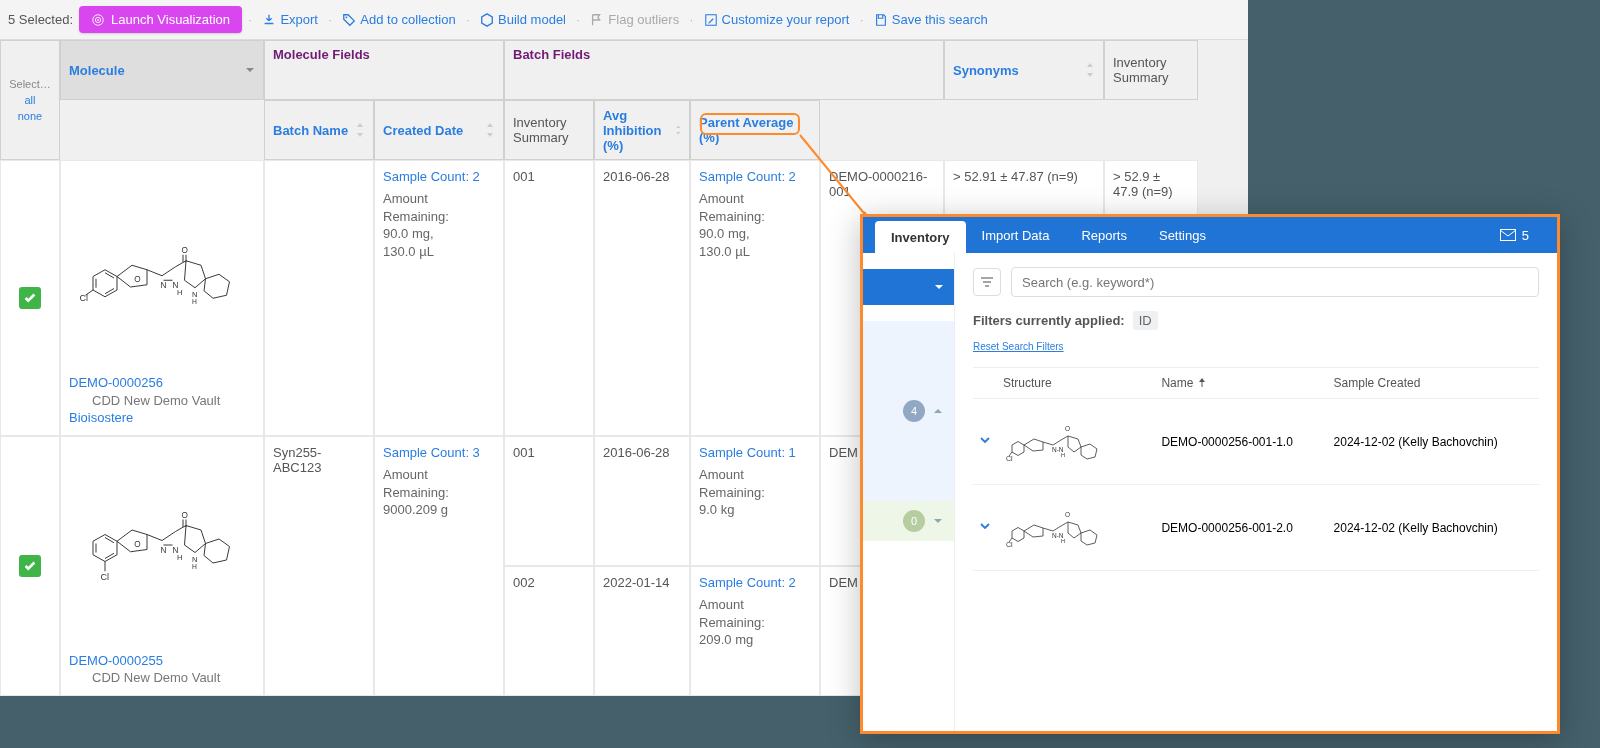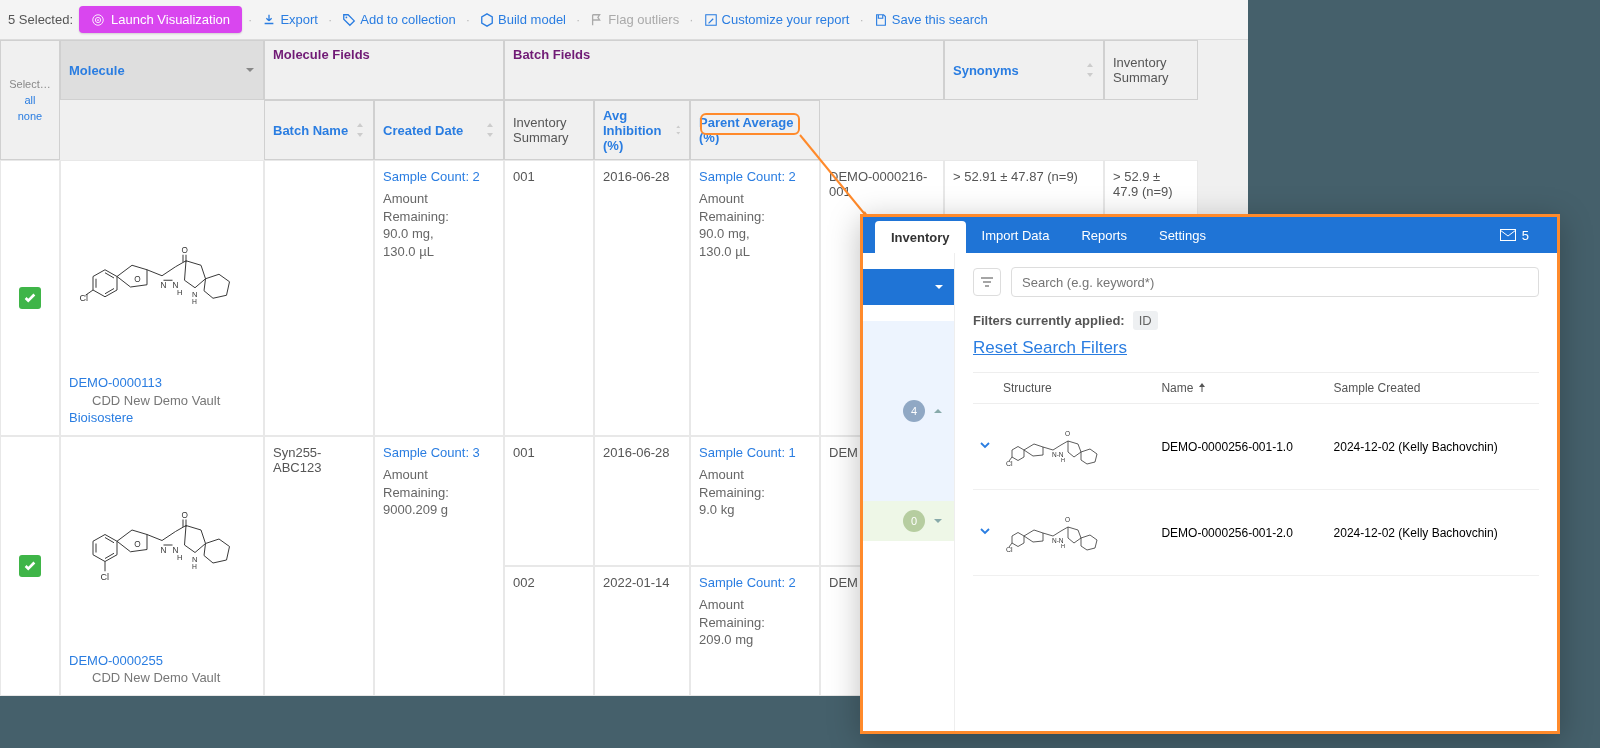--- a/index.html
+++ b/index.html
@@ -270,21 +270,21 @@
   .filters-line {
     color: #555; font-size: 13px;
     margin-bottom: 8px;
     display: flex; align-items: center; gap: 8px;
   }
   .chip {
     background: #eef0f2; color: #666;
     font-size: 13px; padding: 2px 6px;
     border-radius: 3px;
   }
-  .reset-link { color: #2a7de1; text-decoration: underline; font-size: 17px; }
+  .reset-link { color: #2a7de1; text-decoration: underline; font-size: 10px; }
 
   .pop-table {
     width: 100%;
     border-collapse: collapse;
     margin-top: 14px;
     font-size: 12px;
   }
   .pop-table th {
     text-align: left;
     padding: 8px 6px;
@@ -449,21 +449,21 @@
               <line x1="152" y1="56" x2="152" y2="46"></line>
 
             <polygon points="152,54 172,60 178,78 164,90 150,80"></polygon>
             <polygon points="178,78 196,72 210,82 206,100 188,104 176,94"></polygon>
             <text x="160" y="102" font-size="10" fill="#333" stroke="none">N</text>
             <text x="160" y="112" font-size="9" fill="#333" stroke="none">H</text>
           </g>
         </svg>
       </div>
       <div class="mol-footer">
-        <div class="id">DEMO-0000113</div>
+        <div class="id">DEMO-0000256</div>
         <div class="vault">CDD New Demo Vault</div>
         <div class="tag">Bioisostere</div>
       </div>
     </div>
     <div class="cell"></div>
     <div class="cell">
       <div class="linky">Sample Count: 2</div>
       <div class="meta">
         <div>Amount Remaining:</div>
         <div>90.0 mg,</div>

